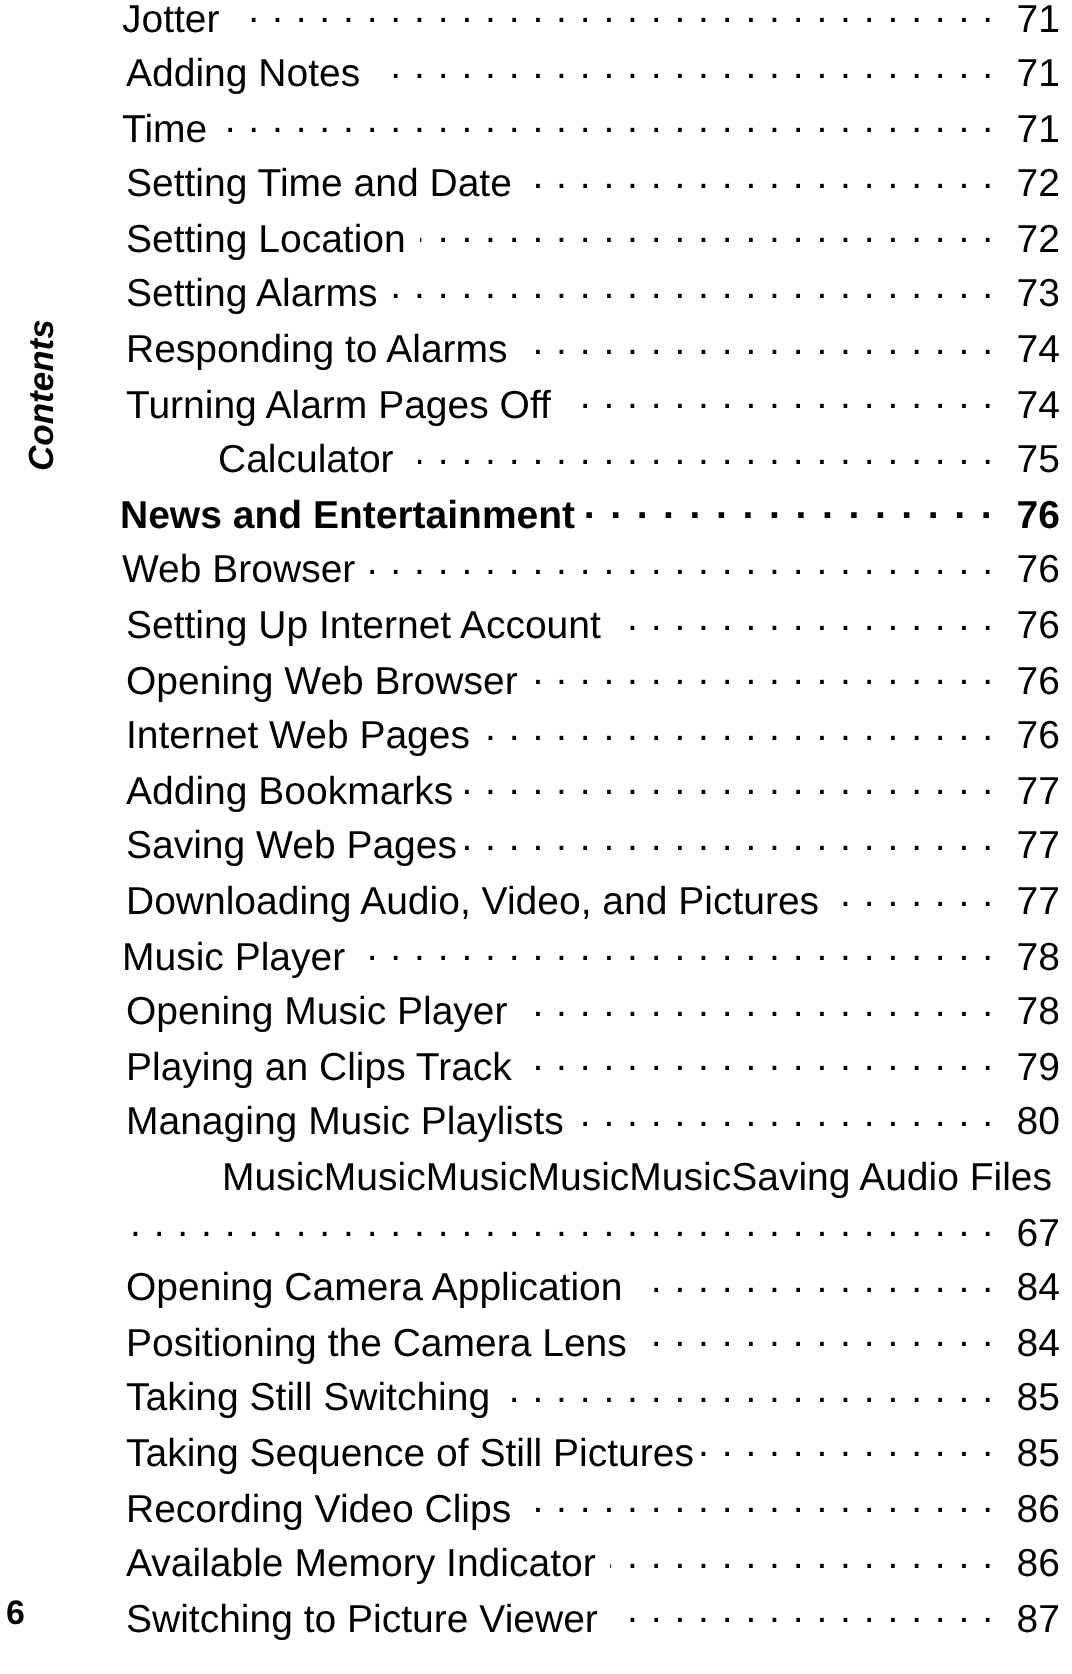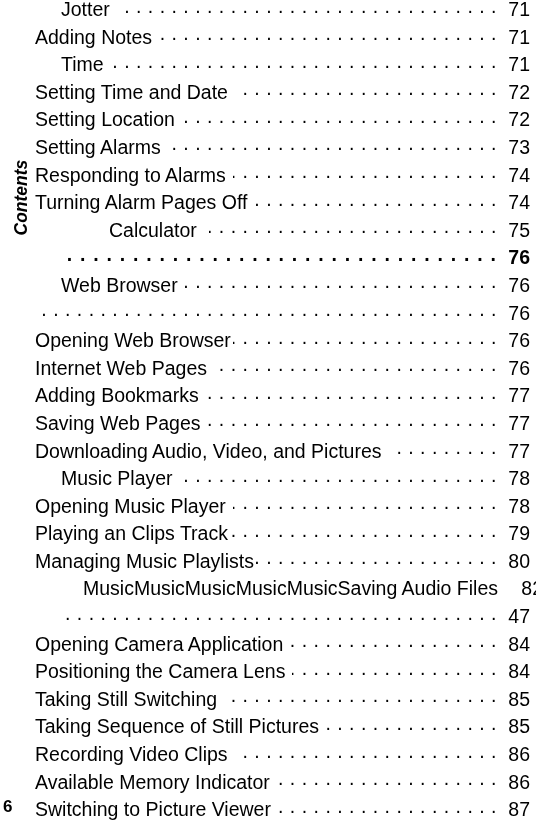--- a/index.html
+++ b/index.html
@@ -54,21 +54,21 @@
     align-items: baseline;
     height: 27.6px;
     line-height: 27.6px;
     padding-right: 6px;
     font-size: 19.5px;
     white-space: nowrap;
     overflow: hidden;
   }
   .lvl0 { padding-left: 60px; font-weight: bold; }
   .lvl1 { padding-left: 61px; font-weight: normal; }
-  .lvl2 { padding-left: 35px; font-weight: normal; }
+  .lvl2 { padding-left: 63px; font-weight: normal; }
 
   .entry-title {
     flex: 0 0 auto;
   }
   
   .gap-s .entry-title { margin-right: 5px; }
   .gap-m .entry-title { margin-right: 10px; margin-left: 48px; }
 
   .leader {
     flex: 1 1 auto;
@@ -159,29 +159,31 @@
       <span class="entry-title">Turning Alarm Pages Off</span>
       <span class="leader"></span>
       <span class="pagenum">74</span>
     </div>
     <div class="toc-row lvl1 gap-m">
       <span class="entry-title">Calculator</span>
       <span class="leader"></span>
       <span class="pagenum">75</span>
     </div>
     <div class="toc-row lvl0">
+      <span class="entry-title">News and Entertainment</span>
       <span class="leader"></span>
       <span class="pagenum">76</span>
     </div>
     <div class="toc-row lvl1 gap-s">
       <span class="entry-title">Web Browser</span>
       <span class="leader"></span>
       <span class="pagenum">76</span>
     </div>
     <div class="toc-row lvl2 gap-s">
+      <span class="entry-title">Setting Up Internet Account</span>
       <span class="leader"></span>
       <span class="pagenum">76</span>
     </div>
     <div class="toc-row lvl2">
       <span class="entry-title">Opening Web Browser</span>
       <span class="leader"></span>
       <span class="pagenum">76</span>
     </div>
     <div class="toc-row lvl2 gap-s">
       <span class="entry-title">Internet Web Pages</span>
@@ -223,21 +225,21 @@
       <span class="leader"></span>
       <span class="pagenum">80</span>
     </div>
     <div class="toc-row lvl2 gap-m single-dot">
       <span class="entry-title">MusicMusicMusicMusicMusicSaving Audio Files</span>
       <span class="leader"></span>
       <span class="pagenum">82</span>
     </div>
     <div class="toc-row lvl1 gap-s">
       <span class="leader"></span>
-      <span class="pagenum">47</span>
+      <span class="pagenum">67</span>
     </div>
     <div class="toc-row lvl2 gap-s">
       <span class="entry-title">Opening Camera Application</span>
       <span class="leader"></span>
       <span class="pagenum">84</span>
     </div>
     <div class="toc-row lvl2 gap-s">
       <span class="entry-title">Positioning the Camera Lens</span>
       <span class="leader"></span>
       <span class="pagenum">84</span>

